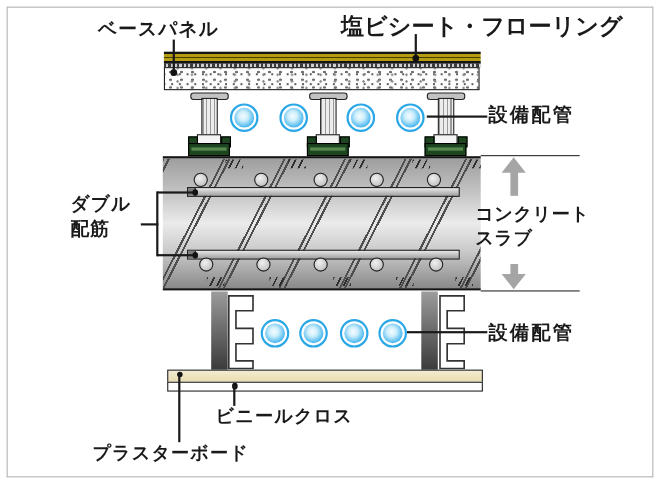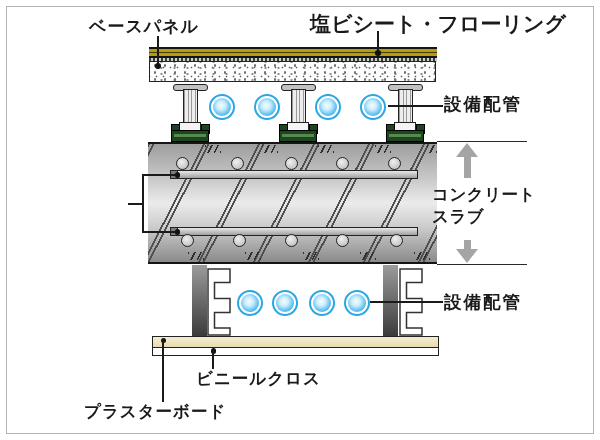--- a/index.html
+++ b/index.html
@@ -223,20 +223,24 @@
 
   <div class="dot" style="left:160.5px;top:337.5px"></div>
   <div class="vline" style="left:162.2px;top:340px;height:62px"></div>
 
   <div class="lbl" style="left:89px;top:15px;font-size:17px;letter-spacing:1px">ベースパネル</div>
 
   <div class="lbl" style="left:310px;top:10px;font-size:21px">塩ビシート・フローリング</div>
 
   <div class="lbl" style="left:444px;top:92px;font-size:17.5px;letter-spacing:2px">設備配管</div>
 
+  <div class="lbl" style="left:64px;top:175px;font-size:17px;letter-spacing:1px;line-height:23px">
+    <div>ダブル</div>
+    <div>配筋</div>
+  </div>
 
   <div class="lbl" style="left:432px;top:184px;font-size:16.5px;letter-spacing:0.5px;line-height:22px">
     <div>コンクリート</div>
     <div>スラブ</div>
   </div>
 
   <div class="lbl" style="left:444px;top:290px;font-size:17.5px;letter-spacing:2px">設備配管</div>
 
   <div class="lbl" style="left:84px;top:401px;font-size:16.5px;letter-spacing:1px">プラスターボード</div>
 

